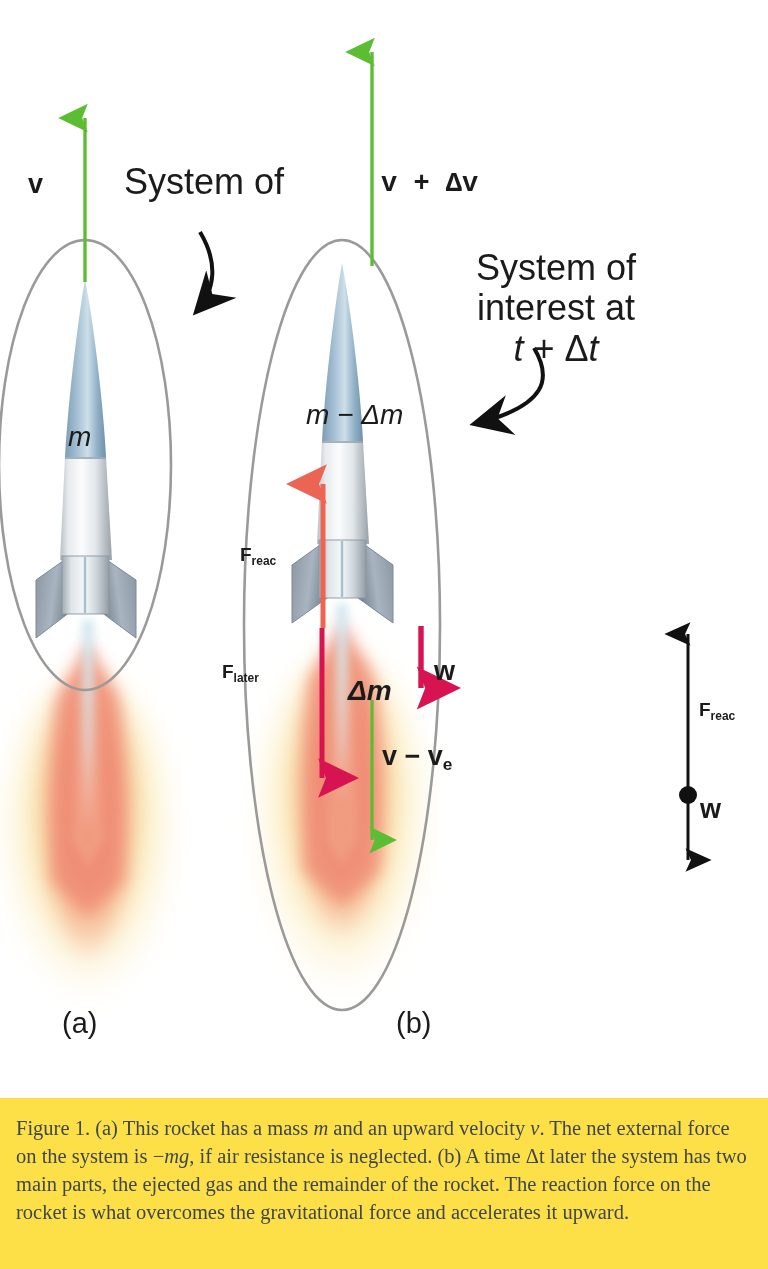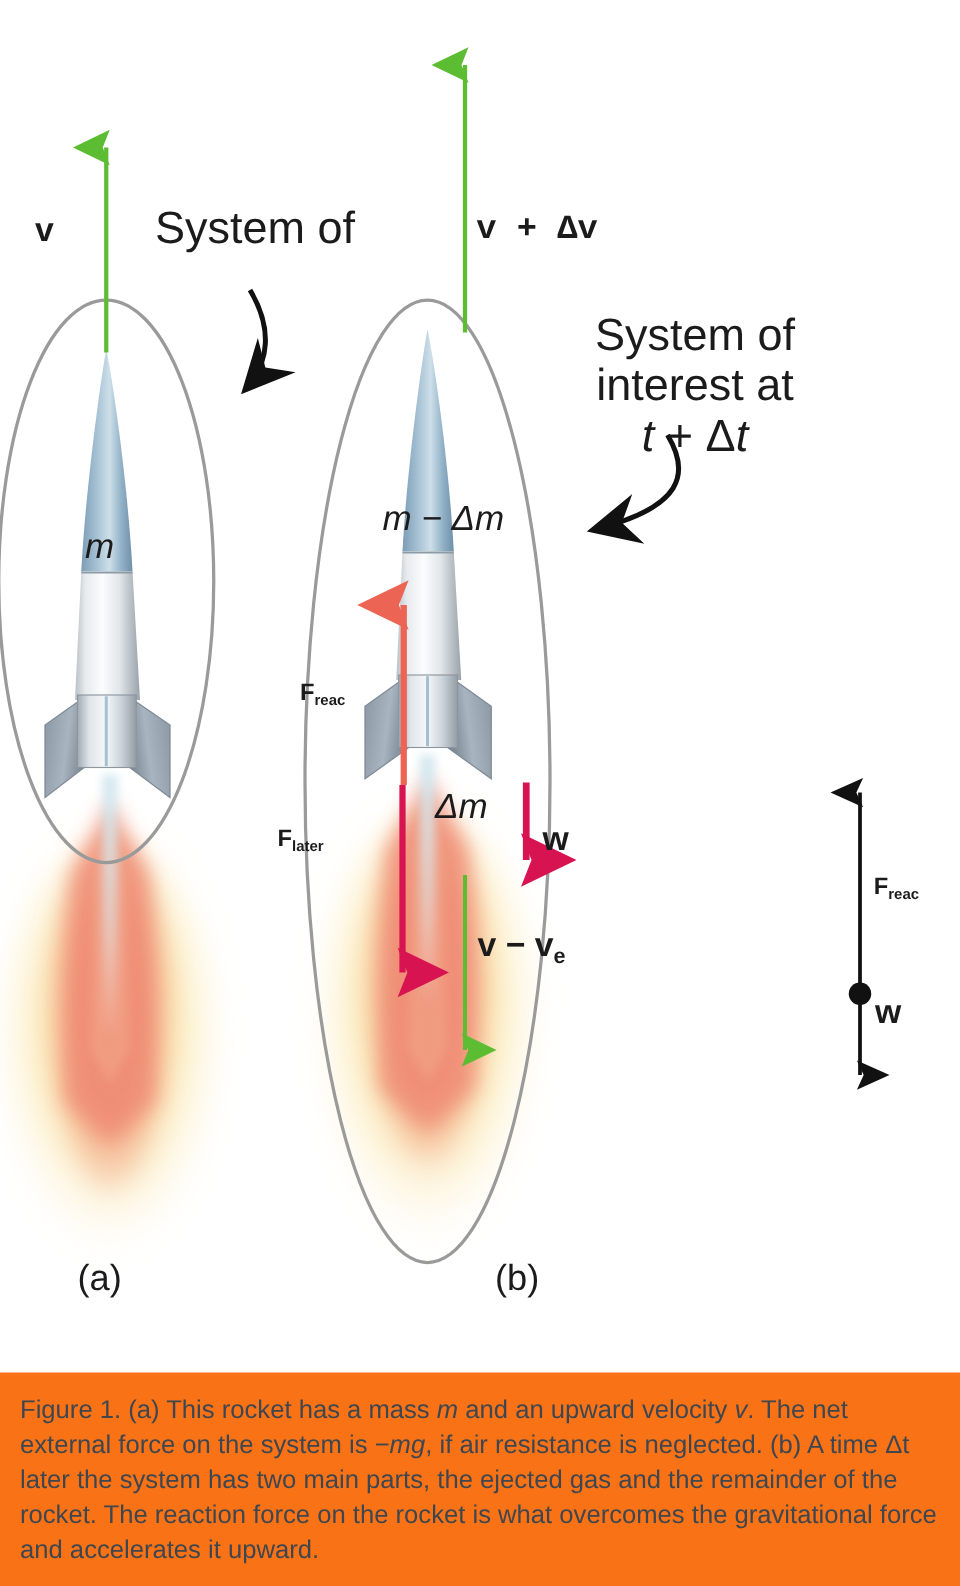--- a/index.html
+++ b/index.html
@@ -78,23 +78,24 @@
   .it { font-style: italic; }
   .up { font-style: normal; }
 
   
   #caption {
     position: absolute;
     left: 0;
     top: 1098px;
     width: 768px;
     height: 171px;
-    background: #f97316;
+    background: #fde047;
     box-sizing: border-box;
     padding: 16px 16px 10px 16px;
+    font-family: Liberation Serif, serif;
   }
   #caption-text {
     font-size: 20.5px;
     line-height: 1.37;
     color: #3e4650;
   }
   #caption-text i { font-style: italic; }
 </style>
 </head>
 <body>
@@ -283,21 +284,21 @@
     </div>
 
     <div class="lbl lbl-force" style="left:240px; top:545px;">
       <span>F</span><sub>reac</sub>
     </div>
 
     <div class="lbl lbl-force" style="left:222px; top:662px;">
       <span>F</span><sub>later</sub>
     </div>
 
-    <div class="lbl lbl-mass" style="left:348px; top:630px;">Δm</div>
+    <div class="lbl lbl-mass" style="left:348px; top:676px;font-weight:bold;">Δm</div>
 
     <div class="lbl lbl-vec" style="left:434px; top:657px;">w</div>
 
     <div class="lbl lbl-vec" style="left:382px; top:742px;">
       <span>v − v</span><sub>e</sub>
     </div>
 
     <div class="lbl lbl-panel" style="left:396px; top:1008px;">(b)</div>
 
 

